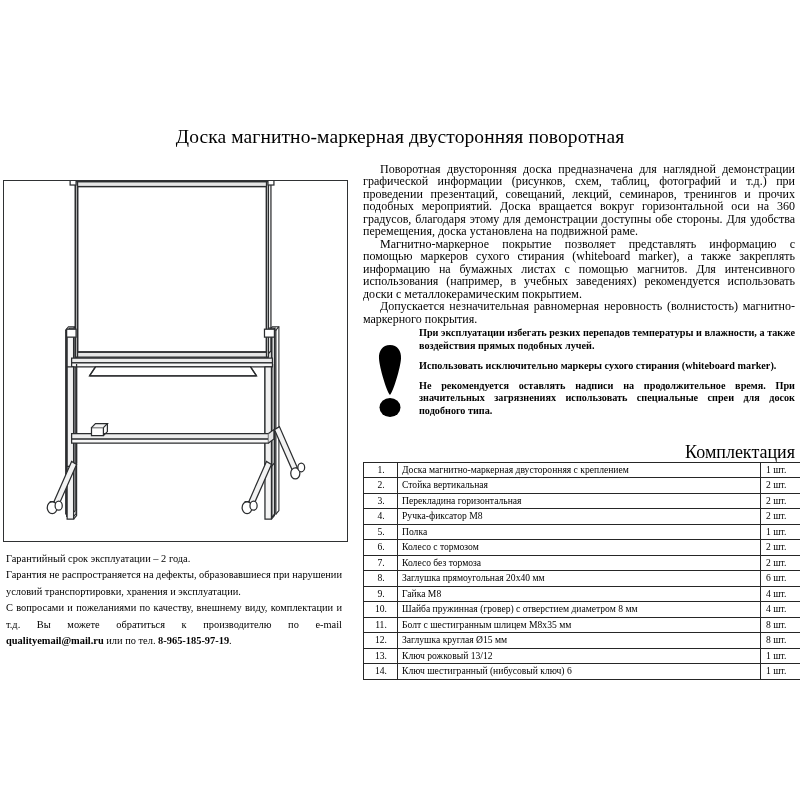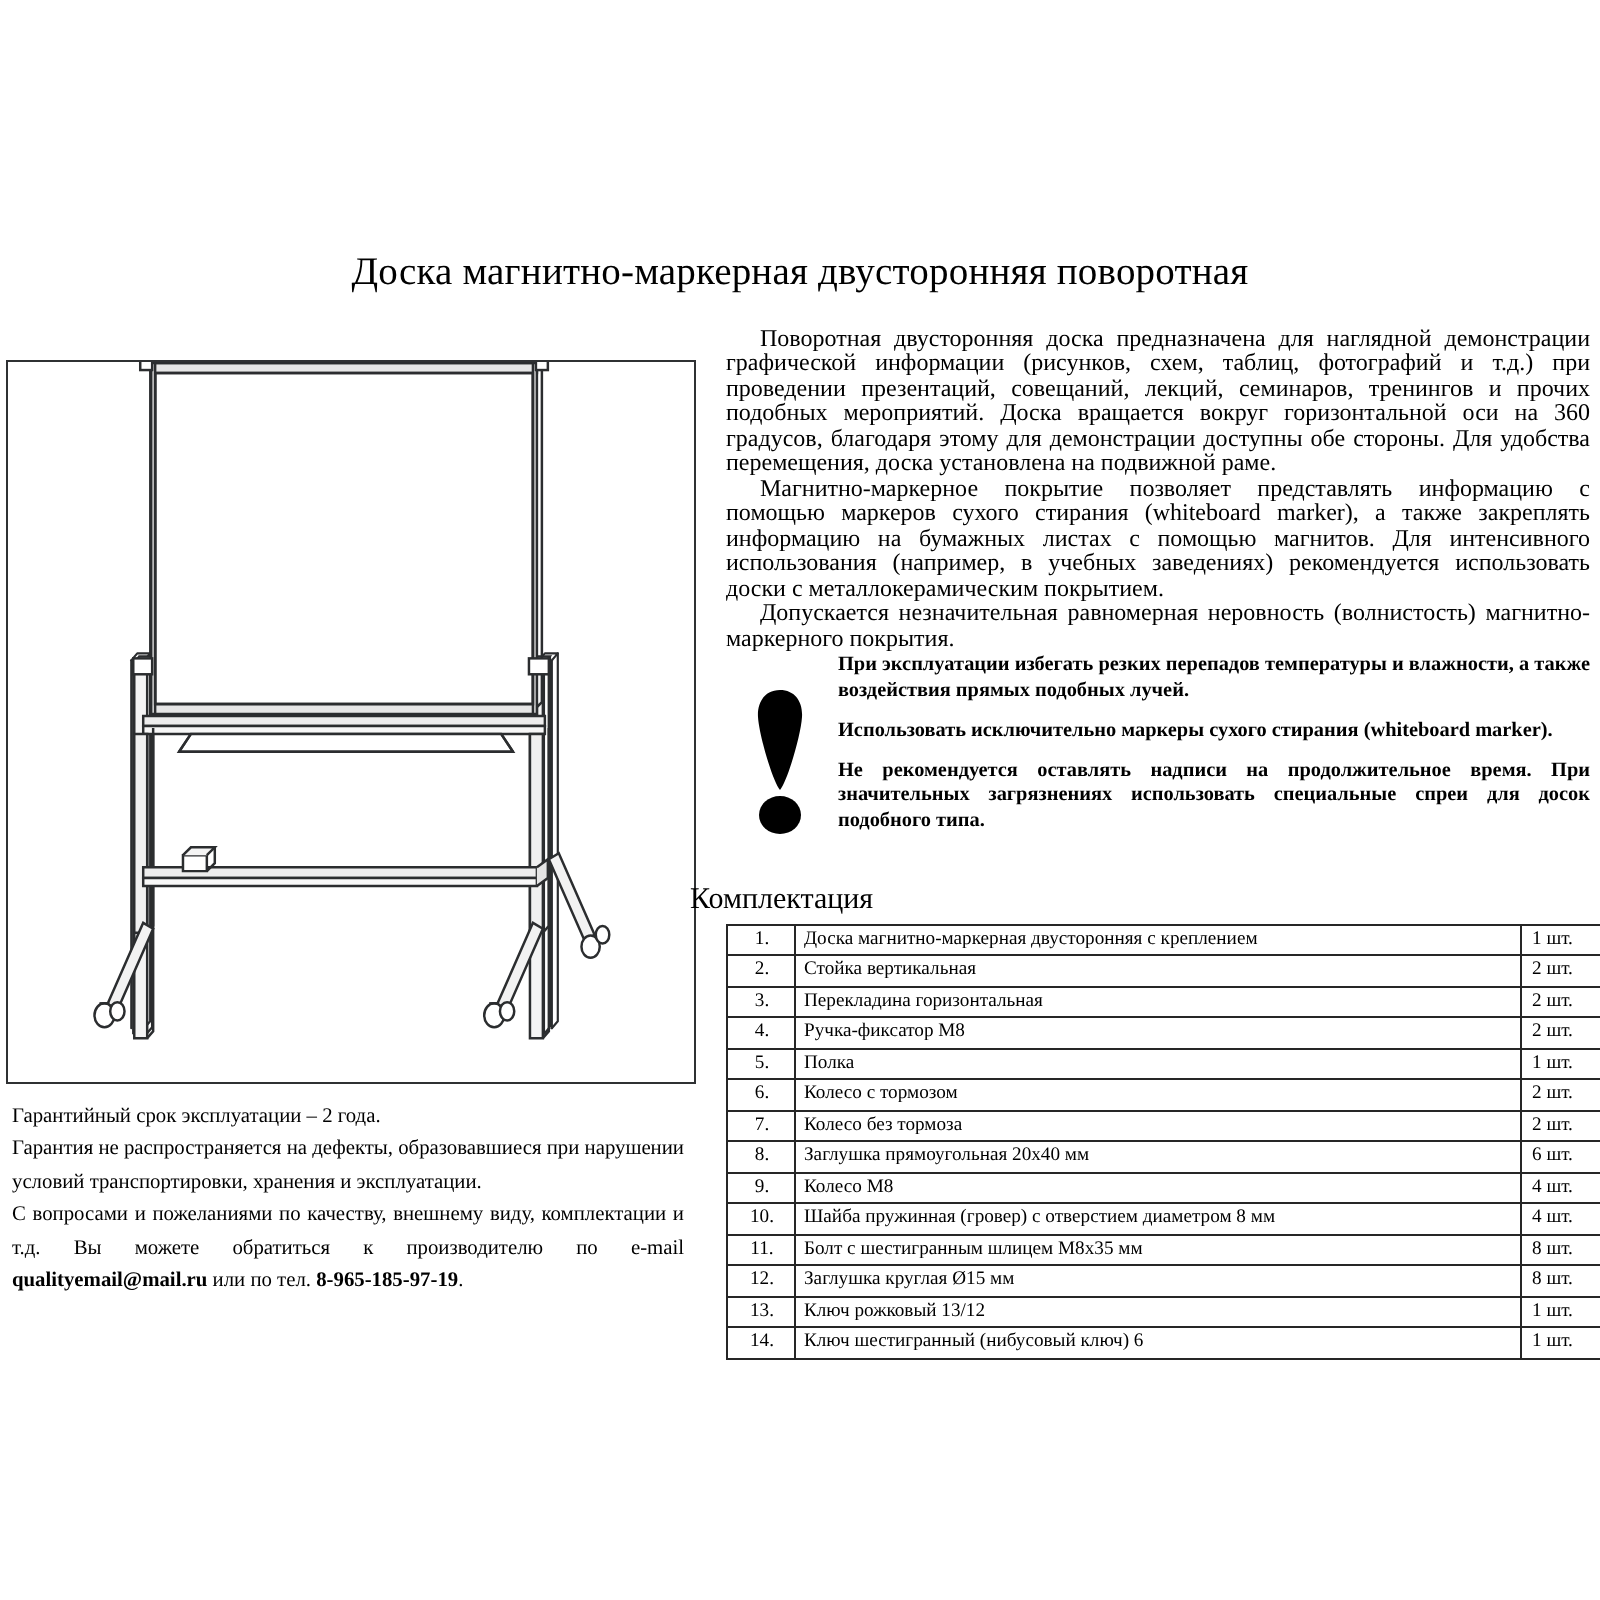--- a/index.html
+++ b/index.html
@@ -81,25 +81,25 @@
     line-height: 12.6px;
     font-weight: bold;
     text-align: justify;
     margin: 0 0 7.5px 0;
   }
   .warn-par:last-child { margin-bottom: 0; }
 
   
   #kit-heading {
     position: absolute;
-    left: 345px;
+    left: 363px;
     top: 442px;
     width: 432px;
-    text-align: left;
-    font-size: 15px;
+    text-align: right;
+    font-size: 18px;
   }
 
   
   #kit-table {
     position: absolute;
     left: 363px;
     top: 462px;
     width: 430px;
     border-collapse: collapse;
     table-layout: fixed;
@@ -470,21 +470,21 @@
         <td class="c-name">Колесо без тормоза</td>
         <td class="c-qty">2 шт.</td>
       </tr>
       <tr>
         <td class="c-num">8.</td>
         <td class="c-name">Заглушка прямоугольная 20х40 мм</td>
         <td class="c-qty">6 шт.</td>
       </tr>
       <tr>
         <td class="c-num">9.</td>
-        <td class="c-name">Колесо М8</td>
+        <td class="c-name">Гайка М8</td>
         <td class="c-qty">4 шт.</td>
       </tr>
       <tr>
         <td class="c-num">10.</td>
         <td class="c-name">Шайба пружинная (гровер) с отверстием диаметром 8 мм</td>
         <td class="c-qty">4 шт.</td>
       </tr>
       <tr>
         <td class="c-num">11.</td>
         <td class="c-name">Болт с шестигранным шлицем М8х35 мм</td>

